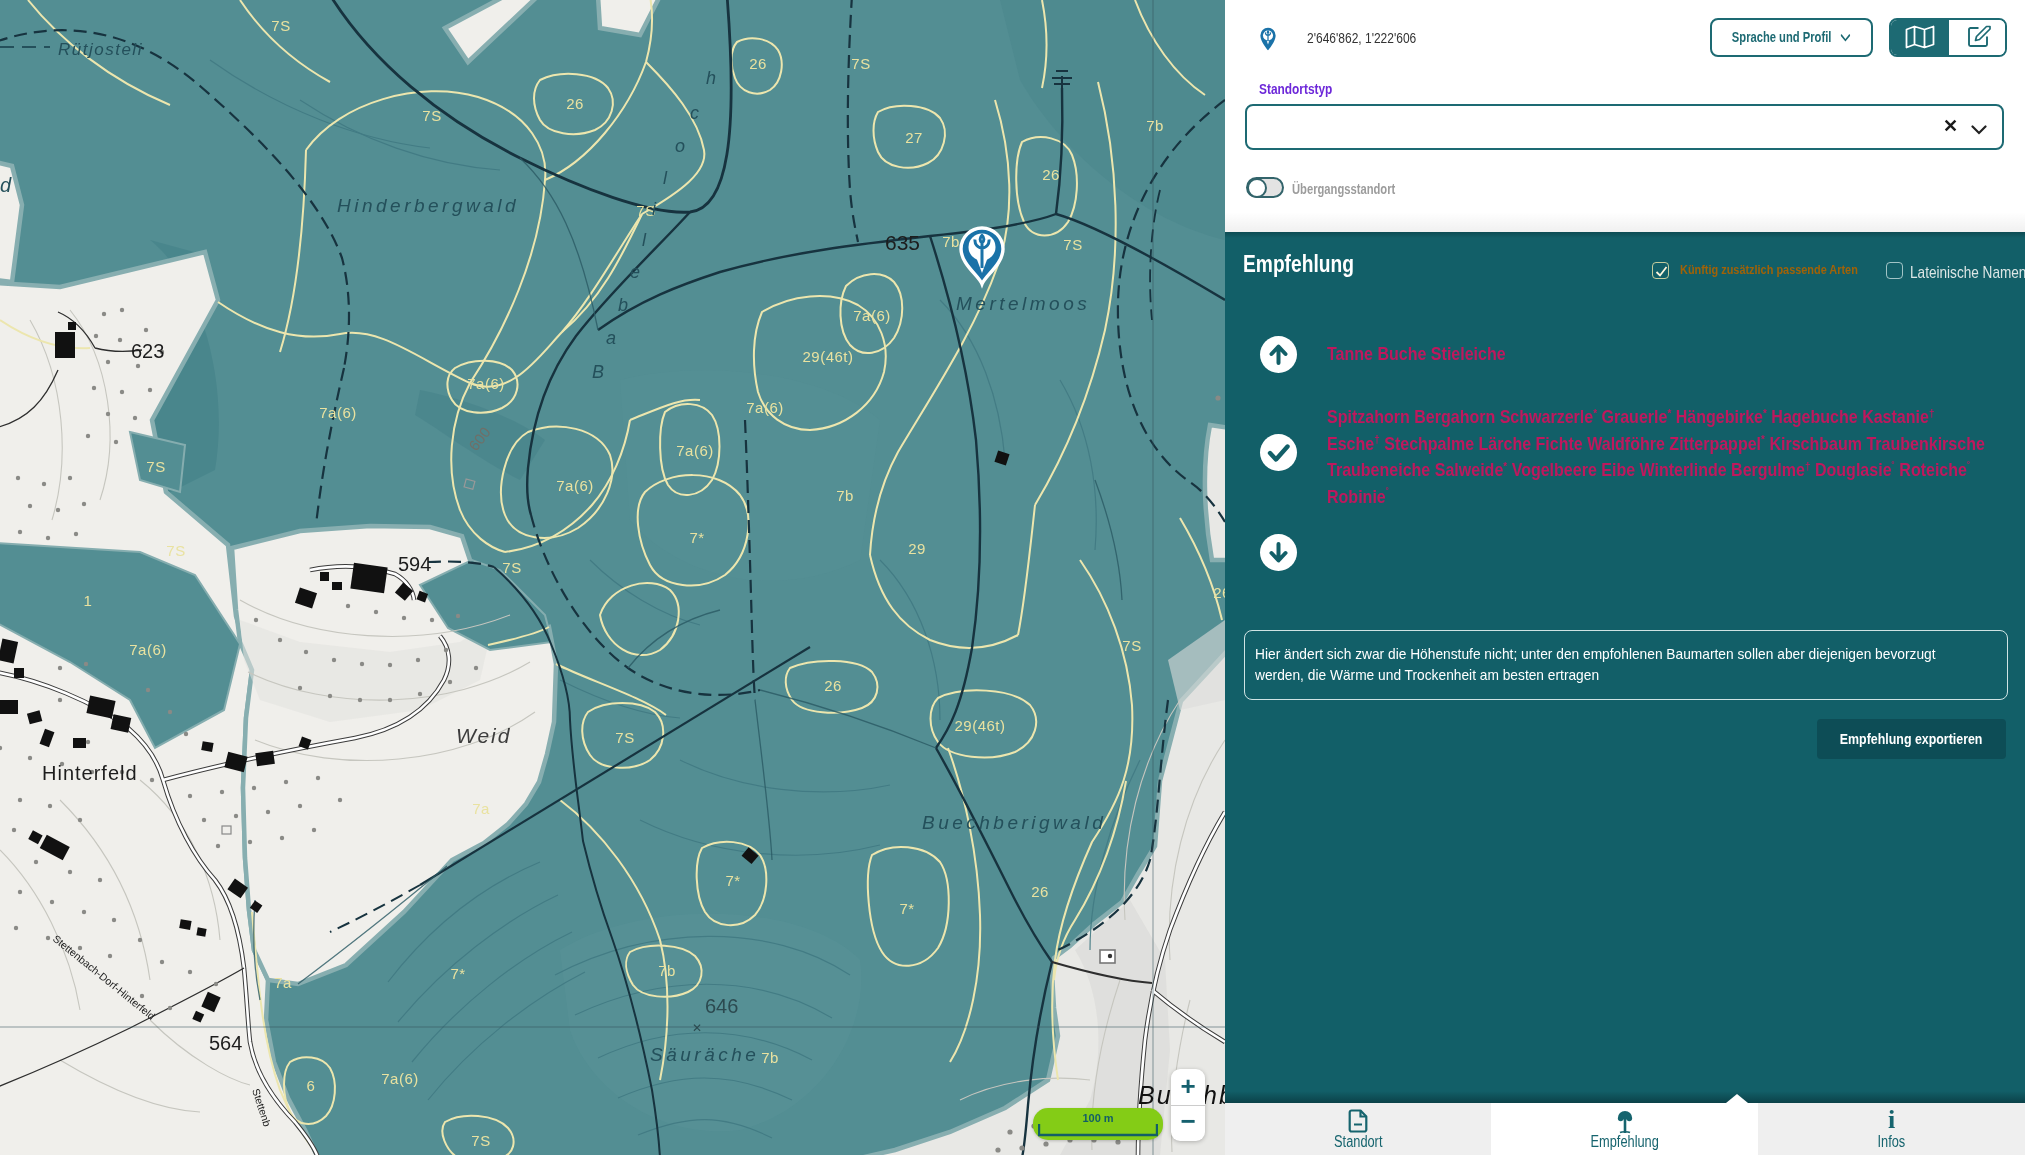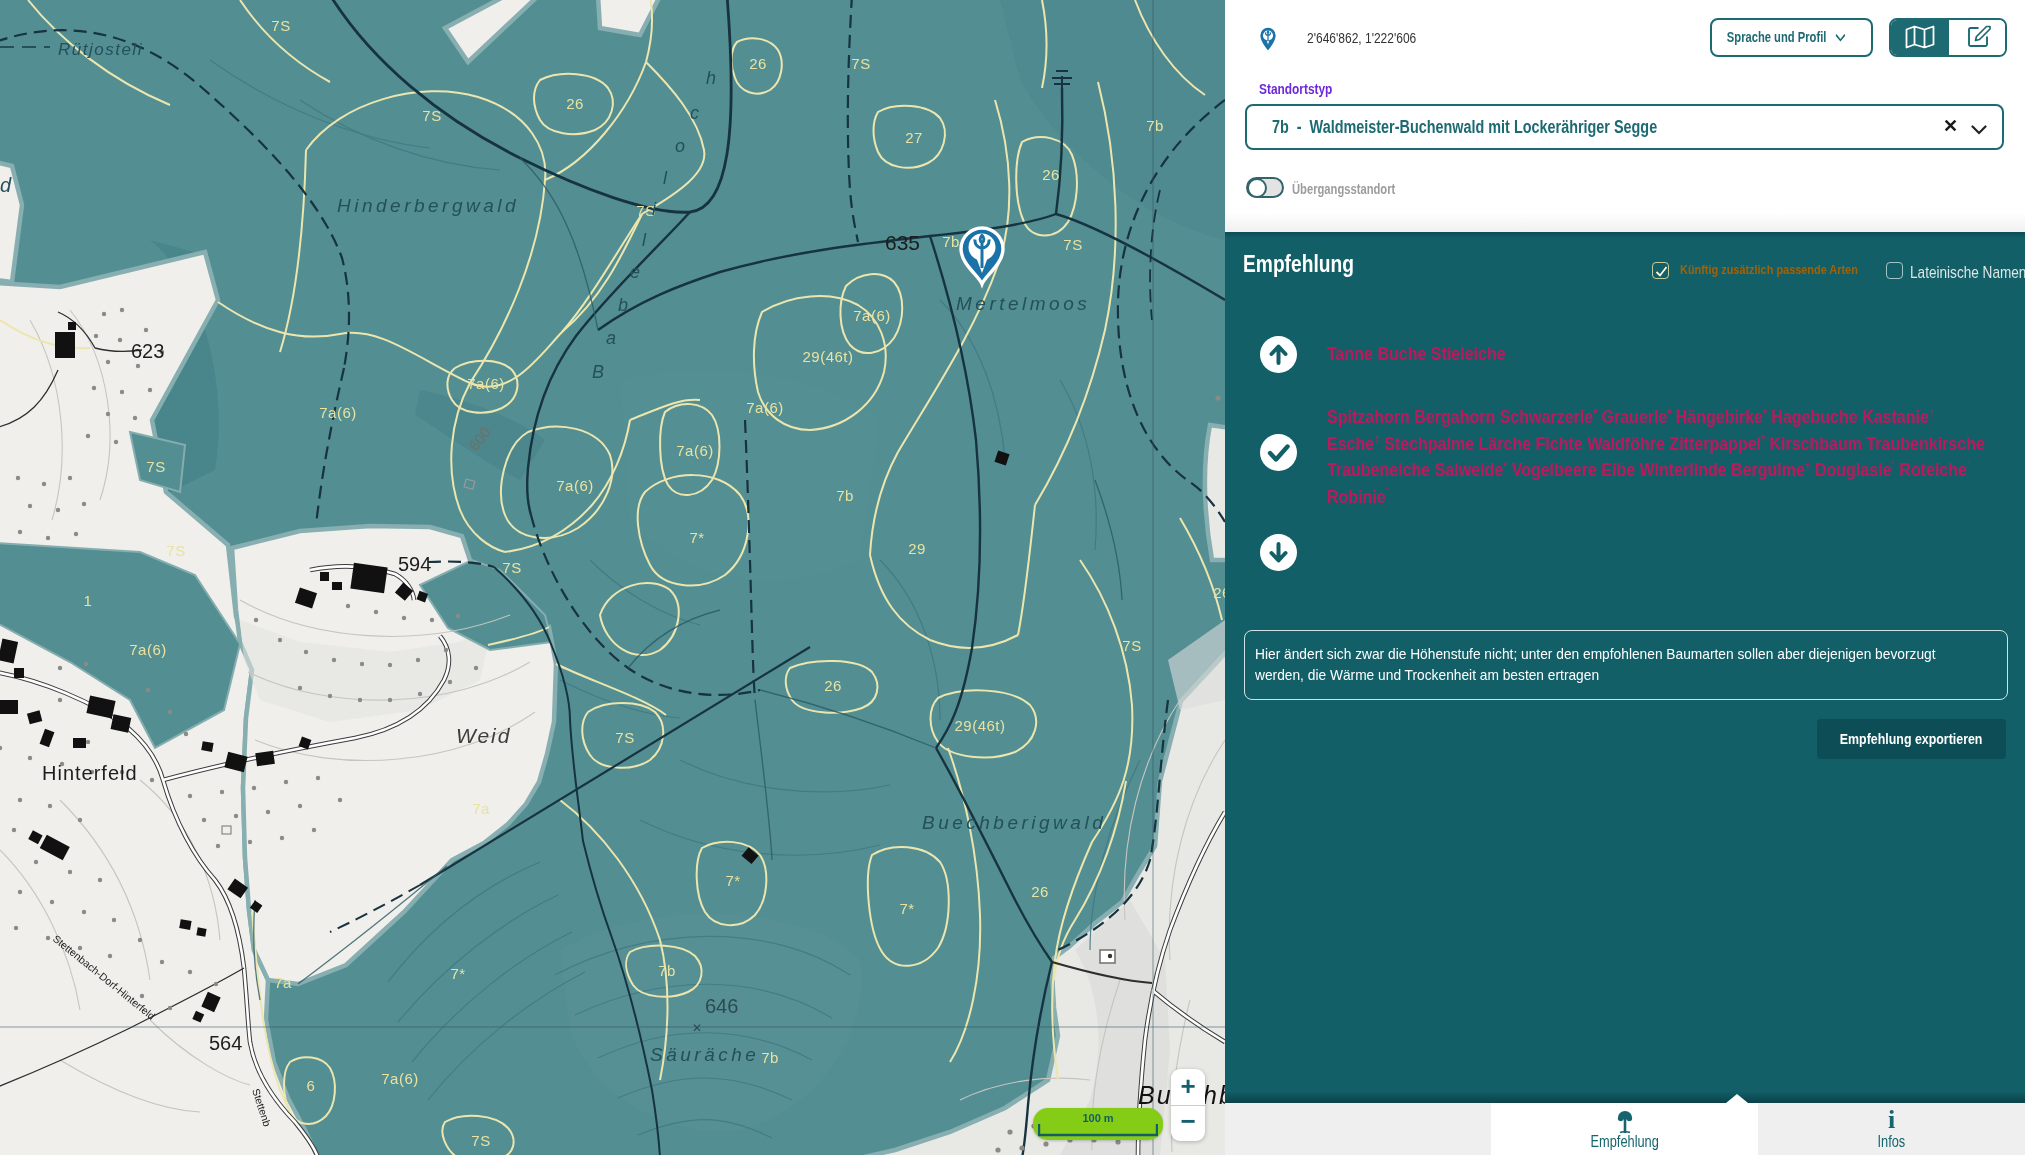--- a/index.html
+++ b/index.html
@@ -3,21 +3,21 @@
 <meta charset="utf-8">
 <style>
 *{margin:0;padding:0;box-sizing:border-box}
 html,body{width:2025px;height:1155px;overflow:hidden;font-family:"Liberation Sans",sans-serif;background:#fff}
 #stage{position:relative;width:1602px;height:1155px}
 #map{position:absolute;left:0;top:0;width:1225px;height:1155px;background:#efeeea}
 #panel{position:absolute;left:1225px;top:0;width:800px;height:1155px;background:#fff}
 .cx{display:inline-block;transform:scaleX(0.8);transform-origin:0 50%;white-space:nowrap}
 .cxc{display:inline-block;transform:scaleX(0.8);transform-origin:50% 50%;white-space:nowrap}
 #coords{position:absolute;left:82px;top:29px;font-size:15px;color:#333}
-#spbtn{position:absolute;left:485px;top:18px;width:163px;height:39px;border:2px solid #1d6a73;border-radius:8px;color:#1d6a73;font-weight:bold;font-size:14px;text-align:left;line-height:35px;white-space:nowrap}
+#spbtn{position:absolute;left:485px;top:18px;width:163px;height:39px;border:2px solid #1d6a73;border-radius:8px;color:#1d6a73;font-weight:bold;font-size:14px;text-align:center;line-height:35px;white-space:nowrap}
 #mebtns{position:absolute;left:664px;top:18px;width:118px;height:39px;border:2px solid #1d6a73;border-radius:8px;overflow:hidden}
 #mebtns .half{position:absolute;top:0;width:58px;height:35px}
 #lbl-st{position:absolute;left:34px;top:81px;font-size:14px;font-weight:bold;color:#6d28d9}
 #select{position:absolute;left:20px;top:104px;width:759px;height:46px;border:2px solid #1d6a73;border-radius:8px}
 #select .txt{position:absolute;left:25px;top:11px;font-size:18px;font-weight:bold;color:#1d6a73}
 #select .x{position:absolute;right:44px;top:9px;font-size:18px;font-weight:bold;color:#1a1a1a}
 #toggle{position:absolute;left:21px;top:177px;width:38px;height:21px;border:2px solid #33646b;border-radius:11px;background:#e3e3e3}
 #toggle .knob{position:absolute;left:-1px;top:-1.5px;width:20px;height:20px;border-radius:50%;background:#fff;border:2px solid #33646b}
 #lbl-tg{position:absolute;left:67px;top:181px;font-size:14px;font-weight:bold;color:#9c9c9c}
 #tealpanel{position:absolute;left:0;top:232px;width:800px;height:871px;background:#125f68;color:#fff}
@@ -491,21 +491,20 @@
     </div>
     <div class="half" style="left:58px;background:#fff">
       <svg width="26" height="26" viewBox="0 0 26 26" style="margin:4px 16px">
             <path d="M13.5 4 H5.5 A1.5 1.5 0 0 0 4 5.5 V20.5 A1.5 1.5 0 0 0 5.5 22 H20.5 A1.5 1.5 0 0 0 22 20.5 V12.5" fill="none" stroke="#1d6a73" stroke-width="1.9"></path>
             <path d="M10.5 16.5 L11.5 12.5 L21.5 2.5 L25 2.5 L25 5 L14.5 15.5 Z" fill="none" stroke="#1d6a73" stroke-width="1.7" stroke-linejoin="round"></path>
           </svg>
     </div>
   </div>
   <div id="lbl-st"><span class="cx" style="transform:scaleX(0.85)">Standortstyp</span></div>
   <div id="select">
-    <div class="txt"><span class="cx">7b&nbsp; -&nbsp; Waldmeister-Buchenwald mit Lockerähriger Segge</span></div>
     <div class="x">✕</div>
     <svg style="position:absolute;right:15px;top:19px" width="16" height="10" viewBox="0 0 16 10">
           <path d="M1.5 1.5 L8 8 L14.5 1.5" stroke="#222" stroke-width="2.2" fill="none" stroke-linecap="round"></path>
         </svg>
   </div>
   <div style="position:absolute;left:0;top:212px;width:800px;height:20px;background:linear-gradient(rgba(0,0,0,0),rgba(0,0,0,.06))"></div>
 <div id="toggle">
         <div class="knob"></div>
       </div>
   <div id="lbl-tg"><span class="cx">Übergangsstandort</span></div>
@@ -527,20 +526,27 @@
   <div class="sp" style="top:405px"><span class="cx">Spitzahorn Bergahorn Schwarzerle<sup>*</sup> Grauerle<sup>*</sup> Hängebirke<sup>*</sup> Hagebuche Kastanie<sup>†</sup></span><br>
   <span class="cx">Esche<sup>†</sup> Stechpalme Lärche Fichte Waldföhre Zitterpappel<sup>*</sup> Kirschbaum Traubenkirsche</span><br>
   <span class="cx">Traubeneiche Salweide<sup>*</sup> Vogelbeere Eibe Winterlinde Bergulme<sup>†</sup> Douglasie<sup>˚</sup> Roteiche<sup>˚</sup></span><br>
   <span class="cx">Robinie<sup>˚</sup></span></div>
   <div class="circ" style="top:534px"><svg width="37" height="37" viewBox="0 0 37 37">
           <path d="M18.5 10 V25 M11.5 19 L18.5 26.5 L25.5 19" stroke="#125f68" stroke-width="4" fill="none" stroke-linecap="round" stroke-linejoin="round"></path>
         </svg></div>
   <div id="infobox" style="top:630px"><span class="cx">Hier ändert sich zwar die Höhenstufe nicht; unter den empfohlenen Baumarten sollen aber diejenigen bevorzugt</span><br><span class="cx">werden, die Wärme und Trockenheit am besten ertragen</span></div>
   <div id="expbtn" style="top:719px"><span class="cxc">Empfehlung exportieren</span></div>
   <div id="nav">
+    <div class="tab" style="left:0;width:266px;background:#efefef">
+      <svg style="margin-top:6px" width="22" height="24" viewBox="0 0 22 24">
+            <path d="M13.5 1.5 H4.5 A1.8 1.8 0 0 0 2.7 3.3 V20.7 A1.8 1.8 0 0 0 4.5 22.5 H17.5 A1.8 1.8 0 0 0 19.3 20.7 V7.5 Z" fill="none" stroke="#16646e" stroke-width="2.2" stroke-linejoin="round"></path>
+            <path d="M13.5 1.5 V7.5 H19.3 M7 15.5 H15" stroke="#16646e" stroke-width="2.2" fill="none"></path>
+          </svg>
+      <div class="tablbl"><span class="cxc">Standort</span></div>
+    </div>
     <div class="tab" style="left:266px;width:267px;background:#fff">
       <div id="notch"></div>
       <svg style="margin-top:6px" width="26" height="25" viewBox="0 0 26 25">
             <path d="M13 24 V10" stroke="#16646e" stroke-width="2.6"></path>
             <path d="M13 2 A7.2 7.2 0 0 1 20.2 9.2 C20.2 11 19 12.2 17.2 12.2 C15.8 12.2 14.6 11.4 14.2 10 L11.8 10 C11.4 11.4 10.2 12.2 8.8 12.2 C7 12.2 5.8 11 5.8 9.2 A7.2 7.2 0 0 1 13 2 Z" fill="#16646e"></path>
             <path d="M8 23.5 C10 22.5 16 22.5 18 23.5" stroke="#16646e" stroke-width="1.6" fill="none"></path>
           </svg>
       <div class="tablbl"><span class="cxc">Empfehlung</span></div>
     </div>
     <div class="tab" style="left:533px;width:267px;background:#efefef">

